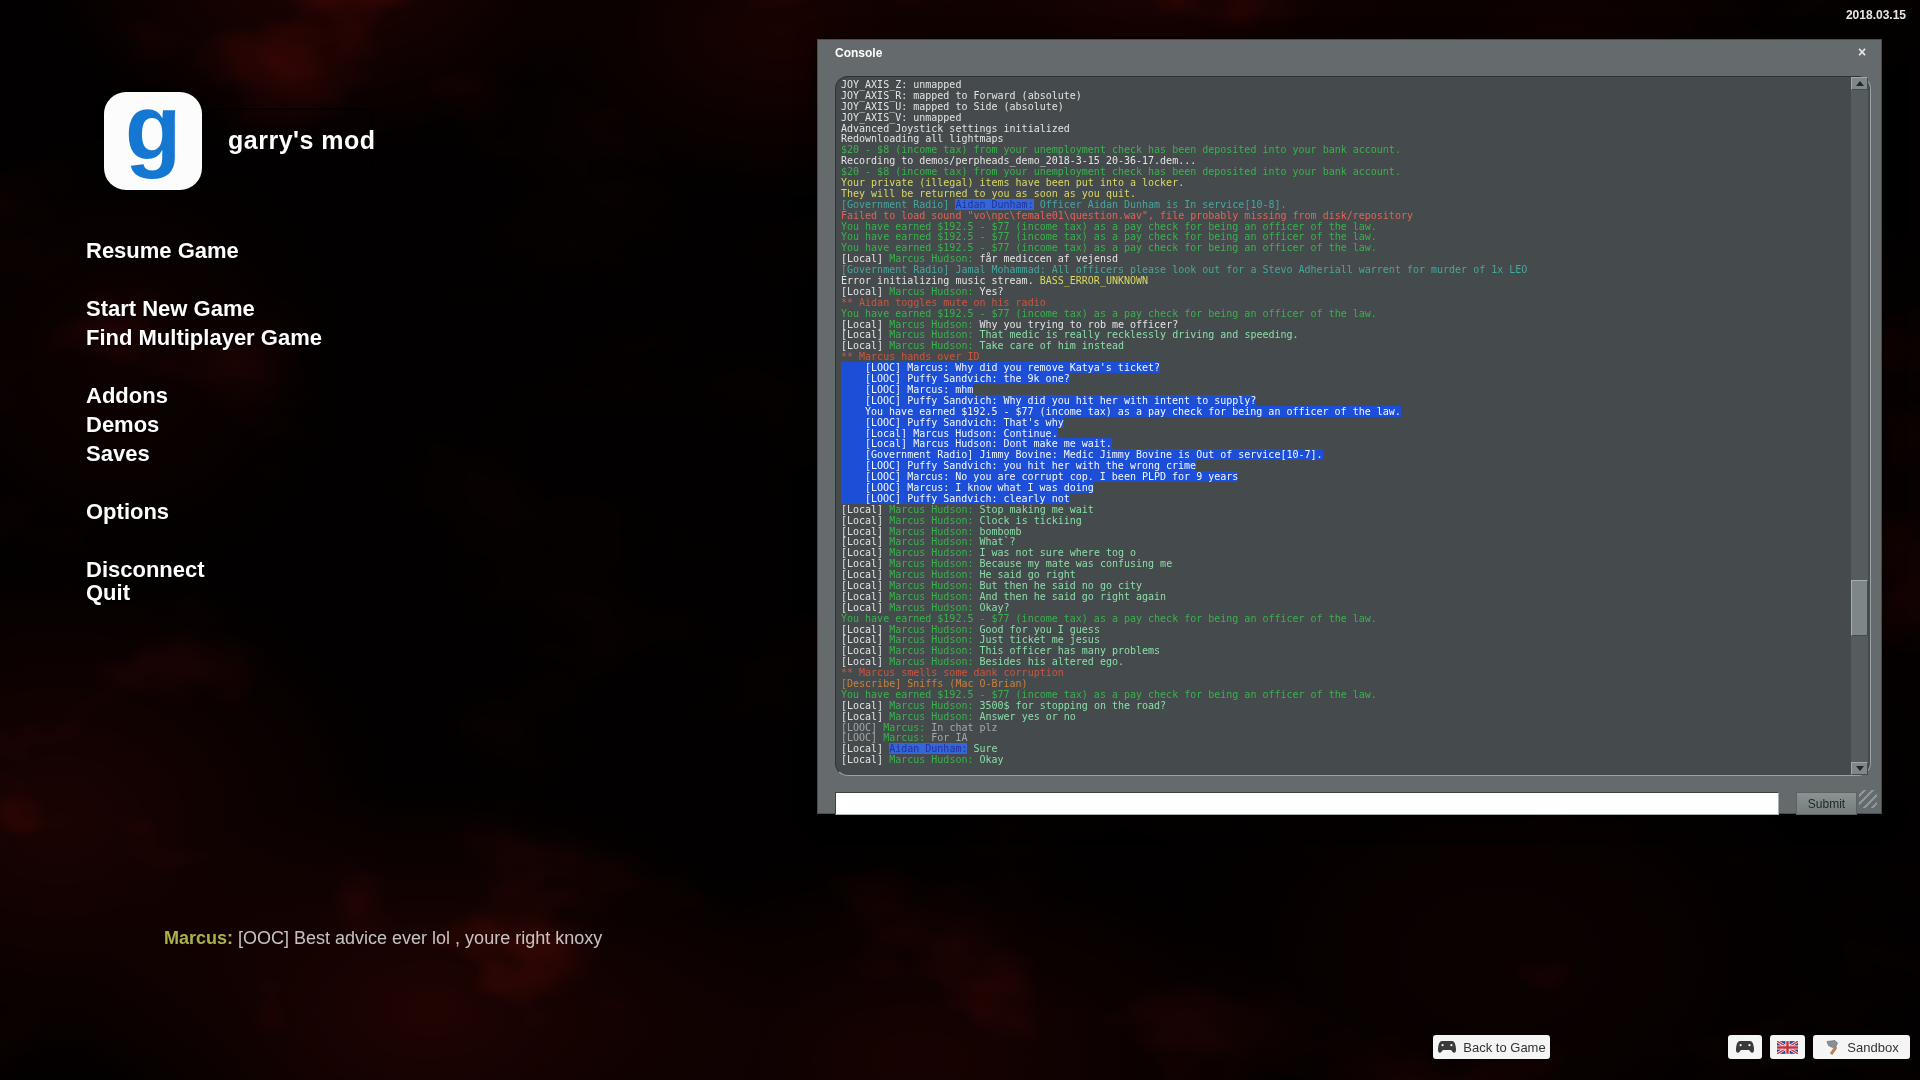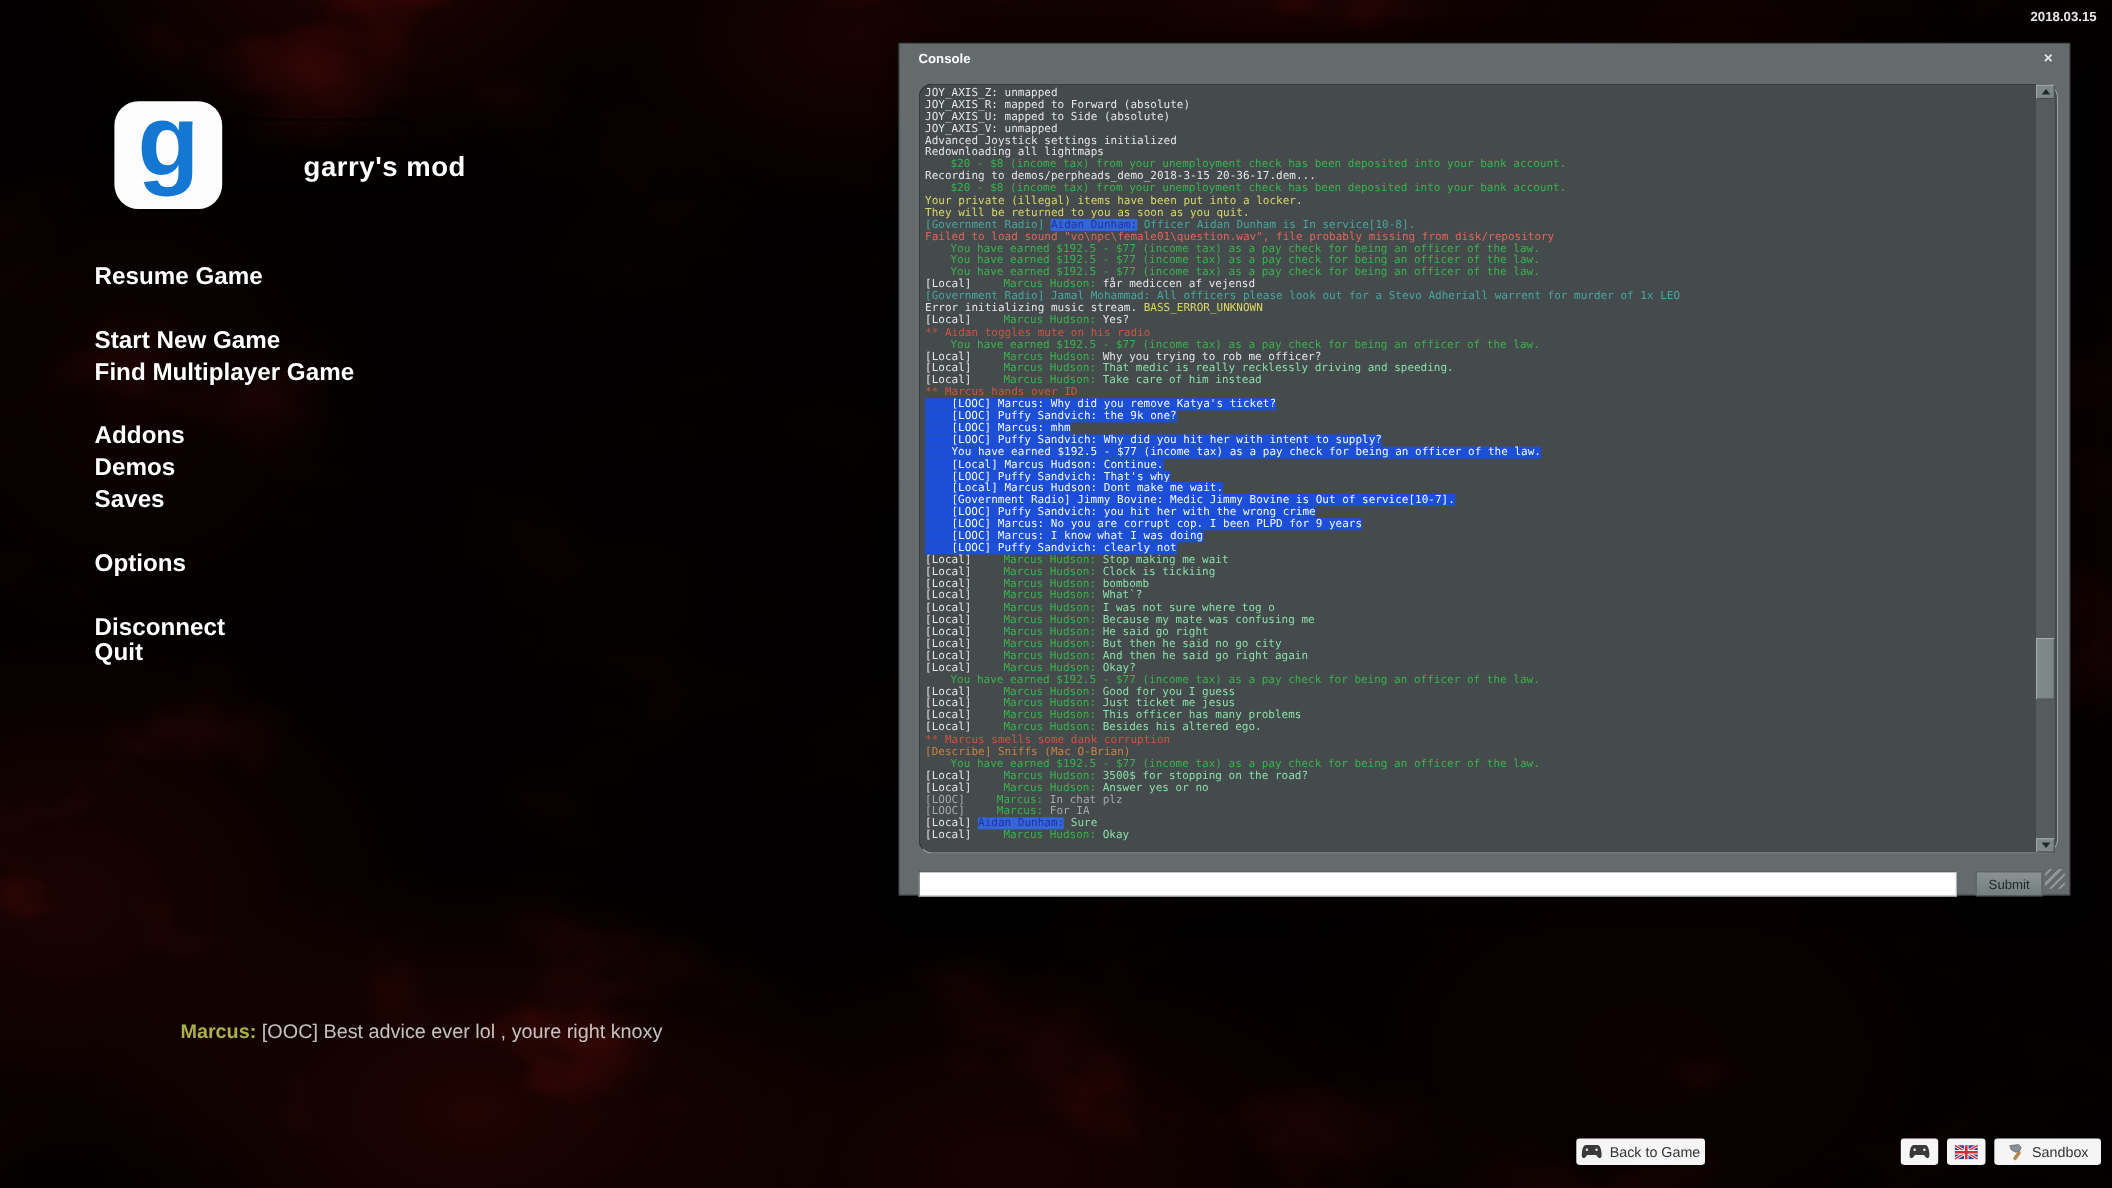--- a/index.html
+++ b/index.html
@@ -26,21 +26,21 @@
   
   .date { position:absolute; top:8px; right:14px; color:#e8e8e8; font-size:12px; font-weight:bold; }
 
   
   .logo-outline { position:absolute; left:86px; top:108px; width:288px; height:64px;
     border:2px solid rgba(0,0,0,.6); border-radius:9px; }
   .logo-box { position:absolute; left:104px; top:92px; width:98px; height:98px;
     background:#fcfcfc; border-radius:22px; box-shadow:0 2px 6px rgba(0,0,0,.6);
     display:flex; align-items:center; justify-content:center; }
   .logo-g { color:#1478d2; font-size:92px; font-weight:bold; line-height:1; margin-top:-26px; }
-  .logo-title { position:absolute; left:228px; top:138px; color:#fff; font-size:25px; font-weight:bold; letter-spacing:.5px;margin-left:48px; }
+  .logo-title { position:absolute; left:228px; top:126px; color:#fff; font-size:25px; font-weight:bold; letter-spacing:.5px; }
 
   
   .menu-item { position:absolute; left:86px; color:#fff; font-size:22px; font-weight:bold;
     cursor:pointer; text-shadow:0 1px 2px rgba(0,0,0,.7); white-space:nowrap; }
 
   
   .chatline { position:absolute; left:164px; top:928px; font-size:18px; font-weight:bold; }
   .chatline .cname { color:#a9b14c; }
   .chatline .cmsg  { color:rgba(235,235,235,.82); font-weight:normal; }
 
@@ -52,21 +52,21 @@
     width:18px; height:18px; text-align:center; line-height:18px; cursor:pointer; }
 
   .console-output { position:absolute; left:17px; top:36px; width:1036px; height:700px;
     background:#454a4c;
     border-top:1px solid #2e3335; border-left:1px solid #2e3335;
     border-bottom:1px solid #9aa3a3; border-right:1px solid #9aa3a3;
     overflow:hidden; padding:3px 24px 3px 5px;
     font-family:"DejaVu Sans Mono",monospace; font-size:10px; line-height:10.9px;border-radius:13px; }
   .cline { white-space:nowrap; height:10.9px; }
   .c-w  { color:#e4e4e4; }
-  .c-g  { color:#38b34c;margin-left:23px; }
+  .c-g  { color:#38b34c; }
   .c-mg { color:#8adfa8; }
   .c-y  { color:#d9d863; }
   .c-t  { color:#46a79c; }
   .c-r  { color:#e26458; }
   .c-o  { color:#cc5540; }
   .c-or { color:#c8823f; }
   .c-gy { color:#a3a8a8; }
   .c-nb { color:#21339e; background:#3566d8; }
   .c-sel{ color:#f1f8ff; background:#1d4ed8;padding-left:24px; }
 
@@ -166,22 +166,22 @@
       <div class="cline"><span class="c-g">You have earned $192.5 - $77 (income tax) as a pay check for being an officer of the law.</span></div>
       <div class="cline"><span class="c-w">[Local] </span><span class="c-g">Marcus Hudson:</span><span class="c-w"> Why you trying to rob me officer?</span></div>
       <div class="cline"><span class="c-w">[Local] </span><span class="c-g">Marcus Hudson:</span><span class="c-mg"> That medic is really recklessly driving and speeding.</span></div>
       <div class="cline"><span class="c-w">[Local] </span><span class="c-g">Marcus Hudson:</span><span class="c-mg"> Take care of him instead</span></div>
       <div class="cline"><span class="c-o">** Marcus hands over ID</span></div>
       <div class="cline"><span class="c-sel">[LOOC] Marcus: Why did you remove Katya's ticket?</span></div>
       <div class="cline"><span class="c-sel">[LOOC] Puffy Sandvich: the 9k one?</span></div>
       <div class="cline"><span class="c-sel">[LOOC] Marcus: mhm</span></div>
       <div class="cline"><span class="c-sel">[LOOC] Puffy Sandvich: Why did you hit her with intent to supply?</span></div>
       <div class="cline"><span class="c-sel">You have earned $192.5 - $77 (income tax) as a pay check for being an officer of the law.</span></div>
+      <div class="cline"><span class="c-sel">[LOOC] Puffy Sandvich: That's why</span></div>
       <div class="cline"><span class="c-sel">[Local] Marcus Hudson: Continue.</span></div>
-      <div class="cline"><span class="c-sel">[LOOC] Puffy Sandvich: That's why</span></div>
       <div class="cline"><span class="c-sel">[Local] Marcus Hudson: Dont make me wait.</span></div>
       <div class="cline"><span class="c-sel">[Government Radio] Jimmy Bovine: Medic Jimmy Bovine is Out of service[10-7].</span></div>
       <div class="cline"><span class="c-sel">[LOOC] Puffy Sandvich: you hit her with the wrong crime</span></div>
       <div class="cline"><span class="c-sel">[LOOC] Marcus: No you are corrupt cop. I been PLPD for 9 years</span></div>
       <div class="cline"><span class="c-sel">[LOOC] Marcus: I know what I was doing</span></div>
       <div class="cline"><span class="c-sel">[LOOC] Puffy Sandvich: clearly not</span></div>
       <div class="cline"><span class="c-w">[Local] </span><span class="c-g">Marcus Hudson:</span><span class="c-mg"> Stop making me wait</span></div>
       <div class="cline"><span class="c-w">[Local] </span><span class="c-g">Marcus Hudson:</span><span class="c-mg"> Clock is tickiing</span></div>
       <div class="cline"><span class="c-w">[Local] </span><span class="c-g">Marcus Hudson:</span><span class="c-mg"> bombomb</span></div>
       <div class="cline"><span class="c-w">[Local] </span><span class="c-g">Marcus Hudson:</span><span class="c-mg"> What`?</span></div>

